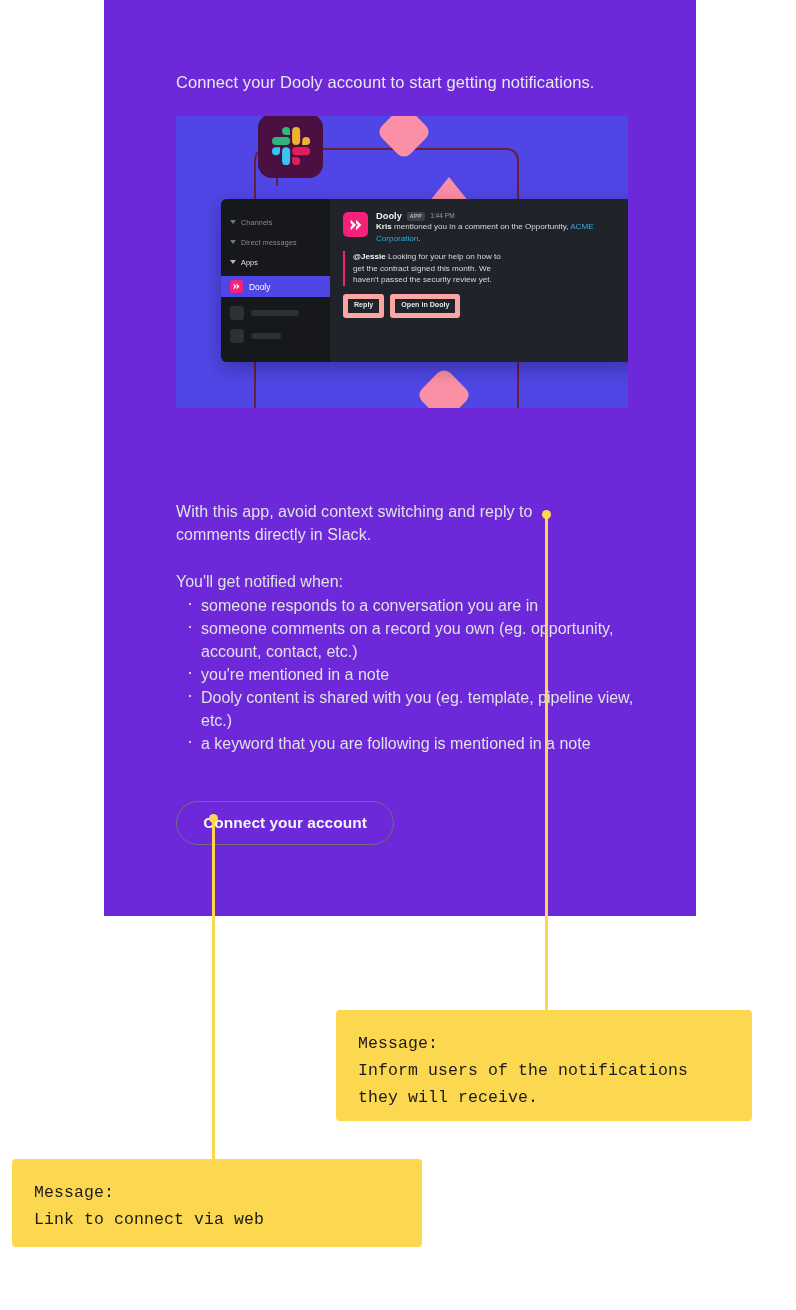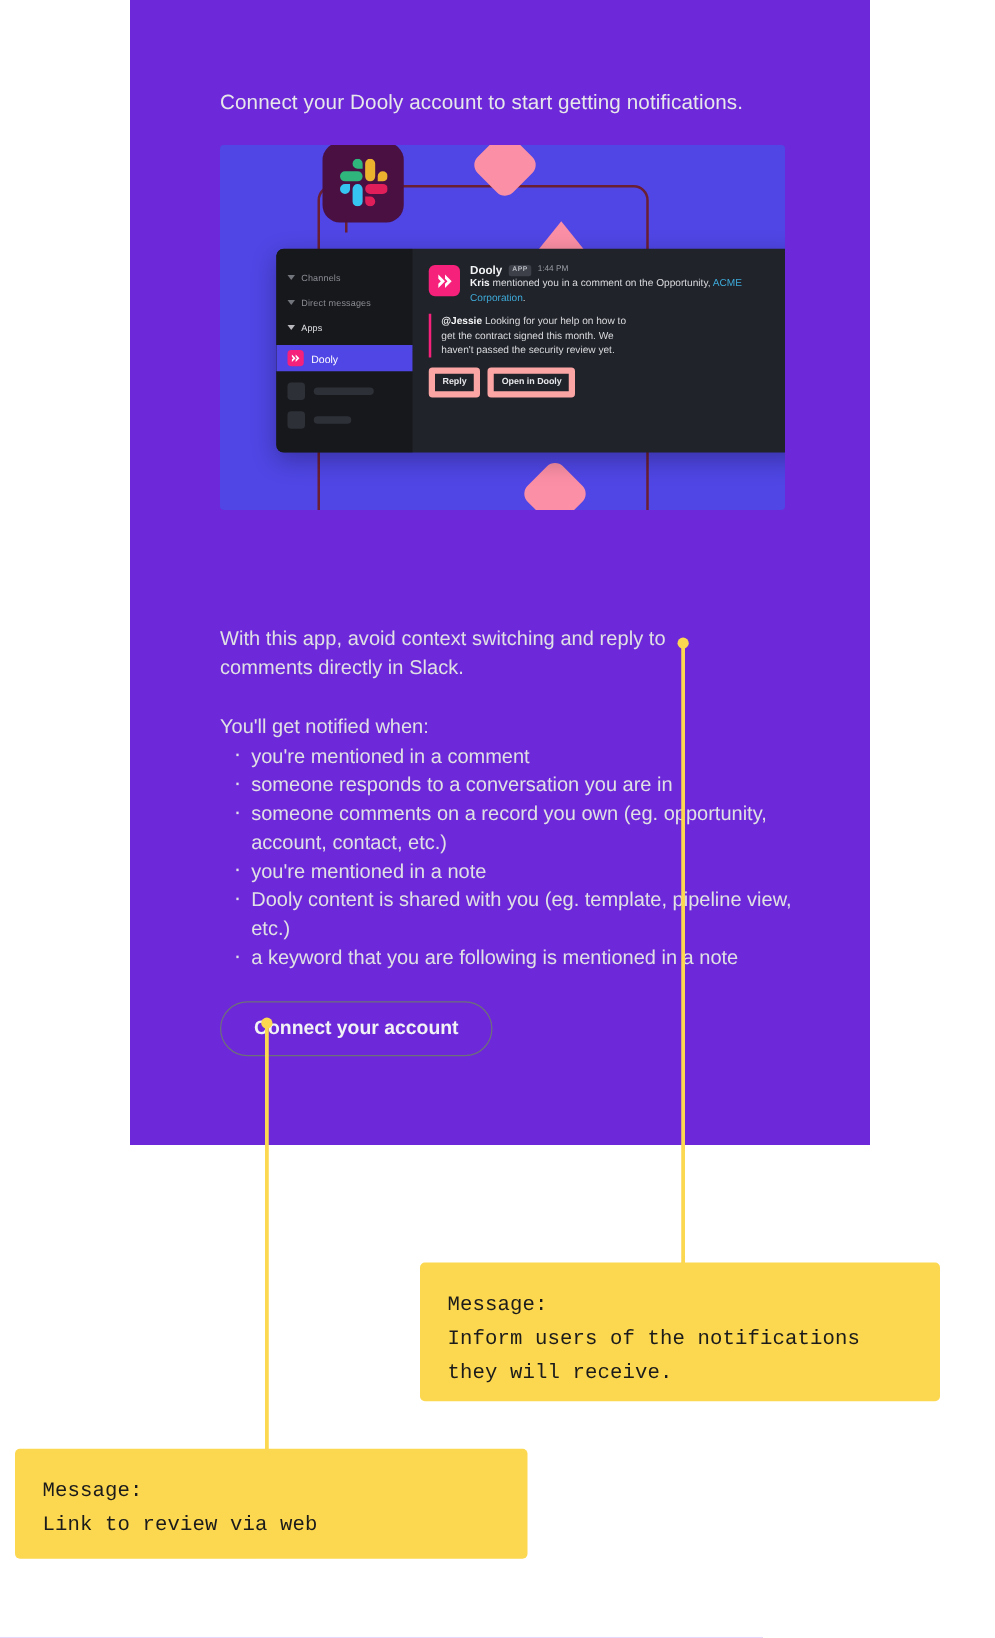--- a/index.html
+++ b/index.html
@@ -422,21 +422,20 @@
         </div>
 
       </div>
     </div>
 
     <div class="para para-2">With this app, avoid context switching and reply to comments directly in Slack.</div>
 
     <div class="list-intro">You'll get notified when:</div>
 
     <ul class="bullets">
-      <li>you're mentioned in a comment</li>
       <li>someone responds to a conversation you are in</li>
       <li>someone comments on a record you own (eg. opportunity, account, contact, etc.)</li>
       <li>you're mentioned in a note</li>
       <li>Dooly content is shared with you (eg. template, pipeline view, etc.)</li>
       <li>a keyword that you are following is mentioned in a note</li>
     </ul>
 
     <button class="cta">Connect your account</button>
   </div>
 
@@ -444,16 +443,16 @@
   <div class="anno-dot" id="anno-dot-msg"></div>
   <div class="anno-box" id="anno-box-msg">
     <span class="lead">Message:</span>
     <span>Inform users of the notifications they will receive.</span>
   </div>
 
   <div class="anno-line" id="anno-line-cta"></div>
   <div class="anno-dot" id="anno-dot-cta"></div>
   <div class="anno-box" id="anno-box-cta">
     <span class="lead">Message:</span>
-    <span>Link to review via web</span>
+    <span>Link to connect via web</span>
   </div>
 
 </div>
 
 </body></html>

